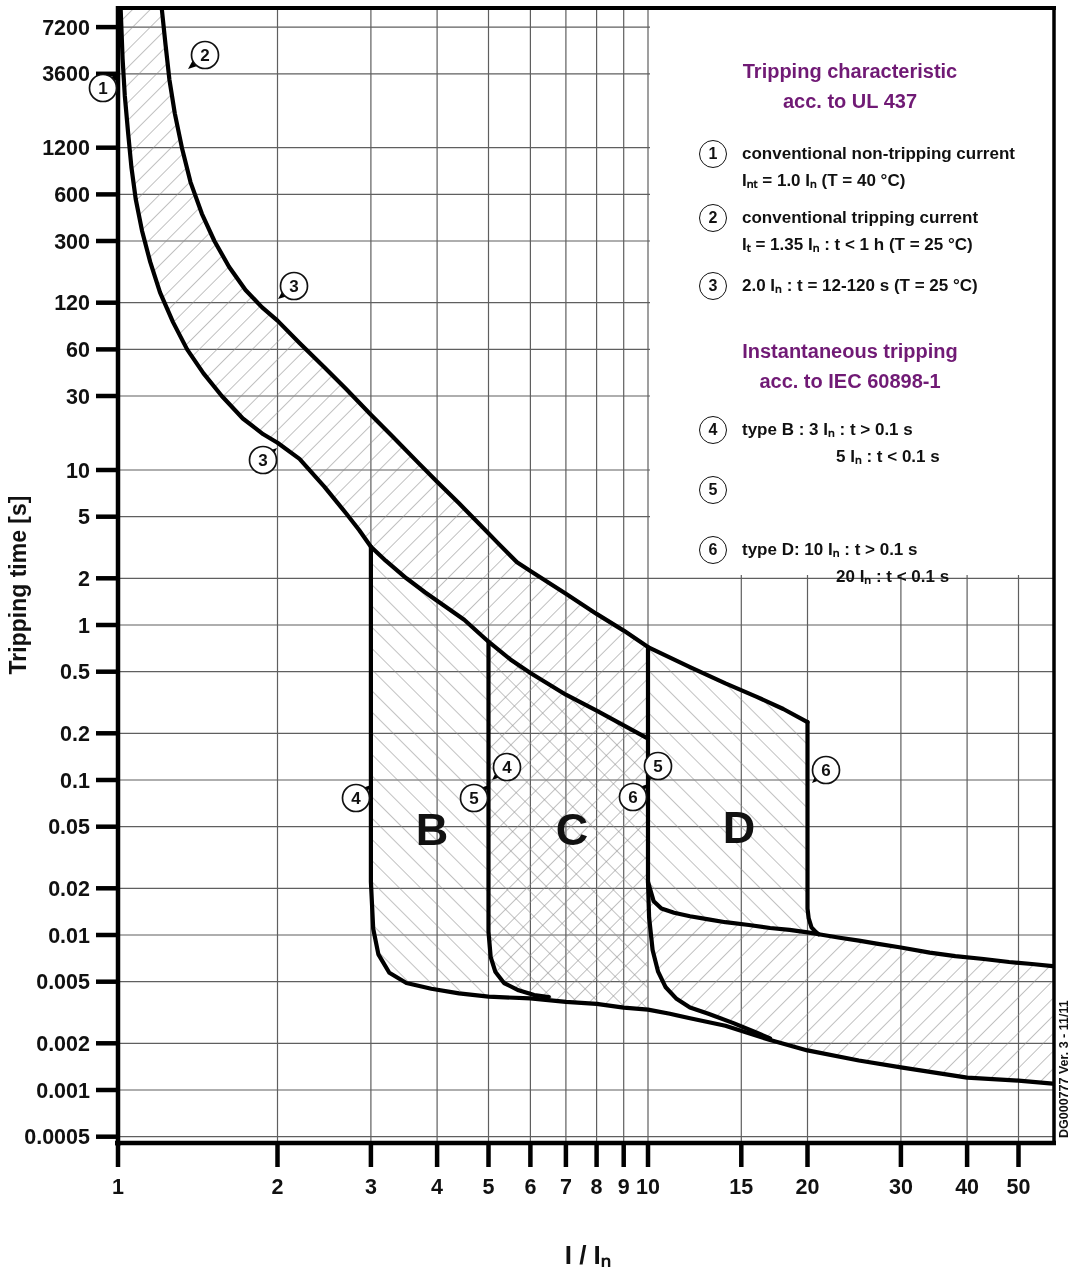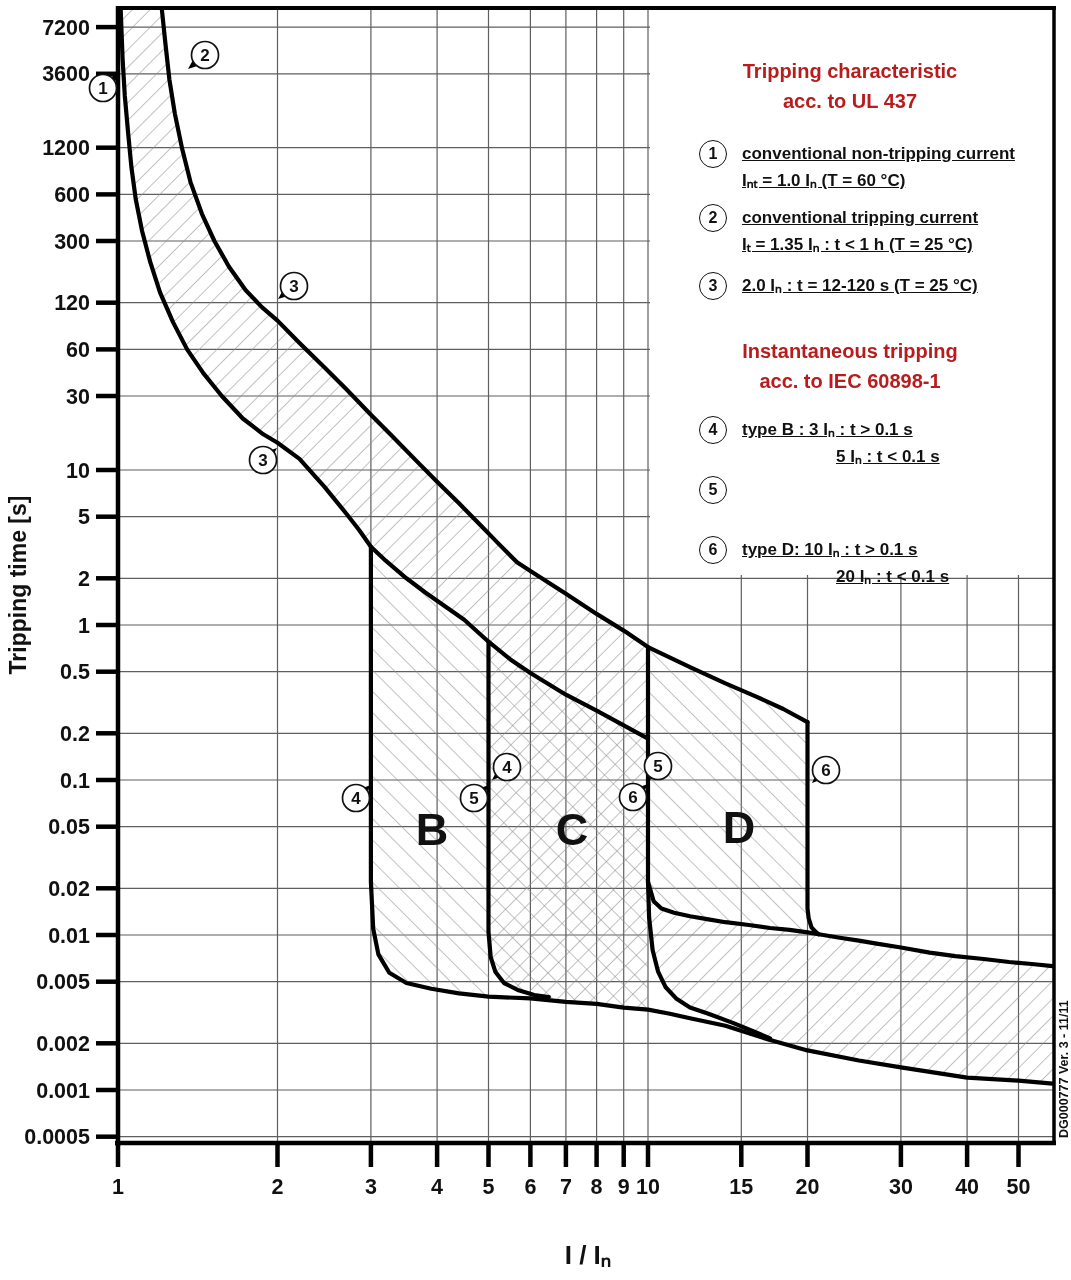--- a/index.html
+++ b/index.html
@@ -1,26 +1,26 @@
 <!DOCTYPE html>
 <html><head>
 <meta charset="utf-8">
 <style>
   html,body{margin:0;padding:0;background:#fff;}
   #stage{position:relative;width:1071px;height:1280px;background:#fff;overflow:hidden;
          font-family:"Liberation Sans",sans-serif;color:#111;}
   #chart{position:absolute;left:0;top:0;}
   #legend{position:absolute;left:655px;top:30px;width:396px;height:560px;}
   .lg-title{position:absolute;left:0;width:390px;text-align:center;
-            font-size:20px;font-weight:700;line-height:30px;color:#b91c1c;}
+            font-size:20px;font-weight:700;line-height:30px;color:#701a75;}
   .lg-item{position:absolute;left:44px;display:flex;gap:15px;align-items:flex-start;
            font-size:17px;font-weight:700;line-height:27px;color:#111;white-space:nowrap;}
   .lg-num{flex:none;width:26px;height:26px;border:1.7px solid #111;border-radius:50%;
           text-align:center;line-height:25px;font-size:16px;font-weight:700;margin-top:0px;}
-  .lg-lines div{white-space:nowrap;text-decoration:underline;}
+  .lg-lines div{white-space:nowrap;}
   .lg-type .lg-lines div:nth-child(2){padding-left:94px;}
 </style>
 </head>
 <body>
 
 <div id="stage">
   <svg id="chart" width="1071" height="1280" viewBox="0 0 1071 1280">
       <defs>
     <pattern id="hatchF" width="12.5" height="12.5" patternUnits="userSpaceOnUse" patternTransform="rotate(-45)">
       <line x1="0" y1="0" x2="12.5" y2="0" stroke="#8f8f8f" stroke-width="1.1"></line>
@@ -216,21 +216,21 @@
   <div id="legend">
     <div class="lg-title" style="top:26px">
       <div>Tripping characteristic</div>
       <div>acc. to UL 437</div>
     </div>
 
     <div class="lg-item" style="top:110px">
       <span class="lg-num">1</span>
       <div class="lg-lines">
         <div>conventional non-tripping current</div>
-        <div>Iₙₜ  = 1.0 Iₙ   (T = 60 °C)</div>
+        <div>Iₙₜ  = 1.0 Iₙ   (T = 40 °C)</div>
       </div>
     </div>
 
     <div class="lg-item" style="top:174px">
       <span class="lg-num">2</span>
       <div class="lg-lines">
         <div>conventional tripping current</div>
         <div>Iₜ  = 1.35 Iₙ :  t  &lt; 1 h (T = 25 °C)</div>
       </div>
     </div>

